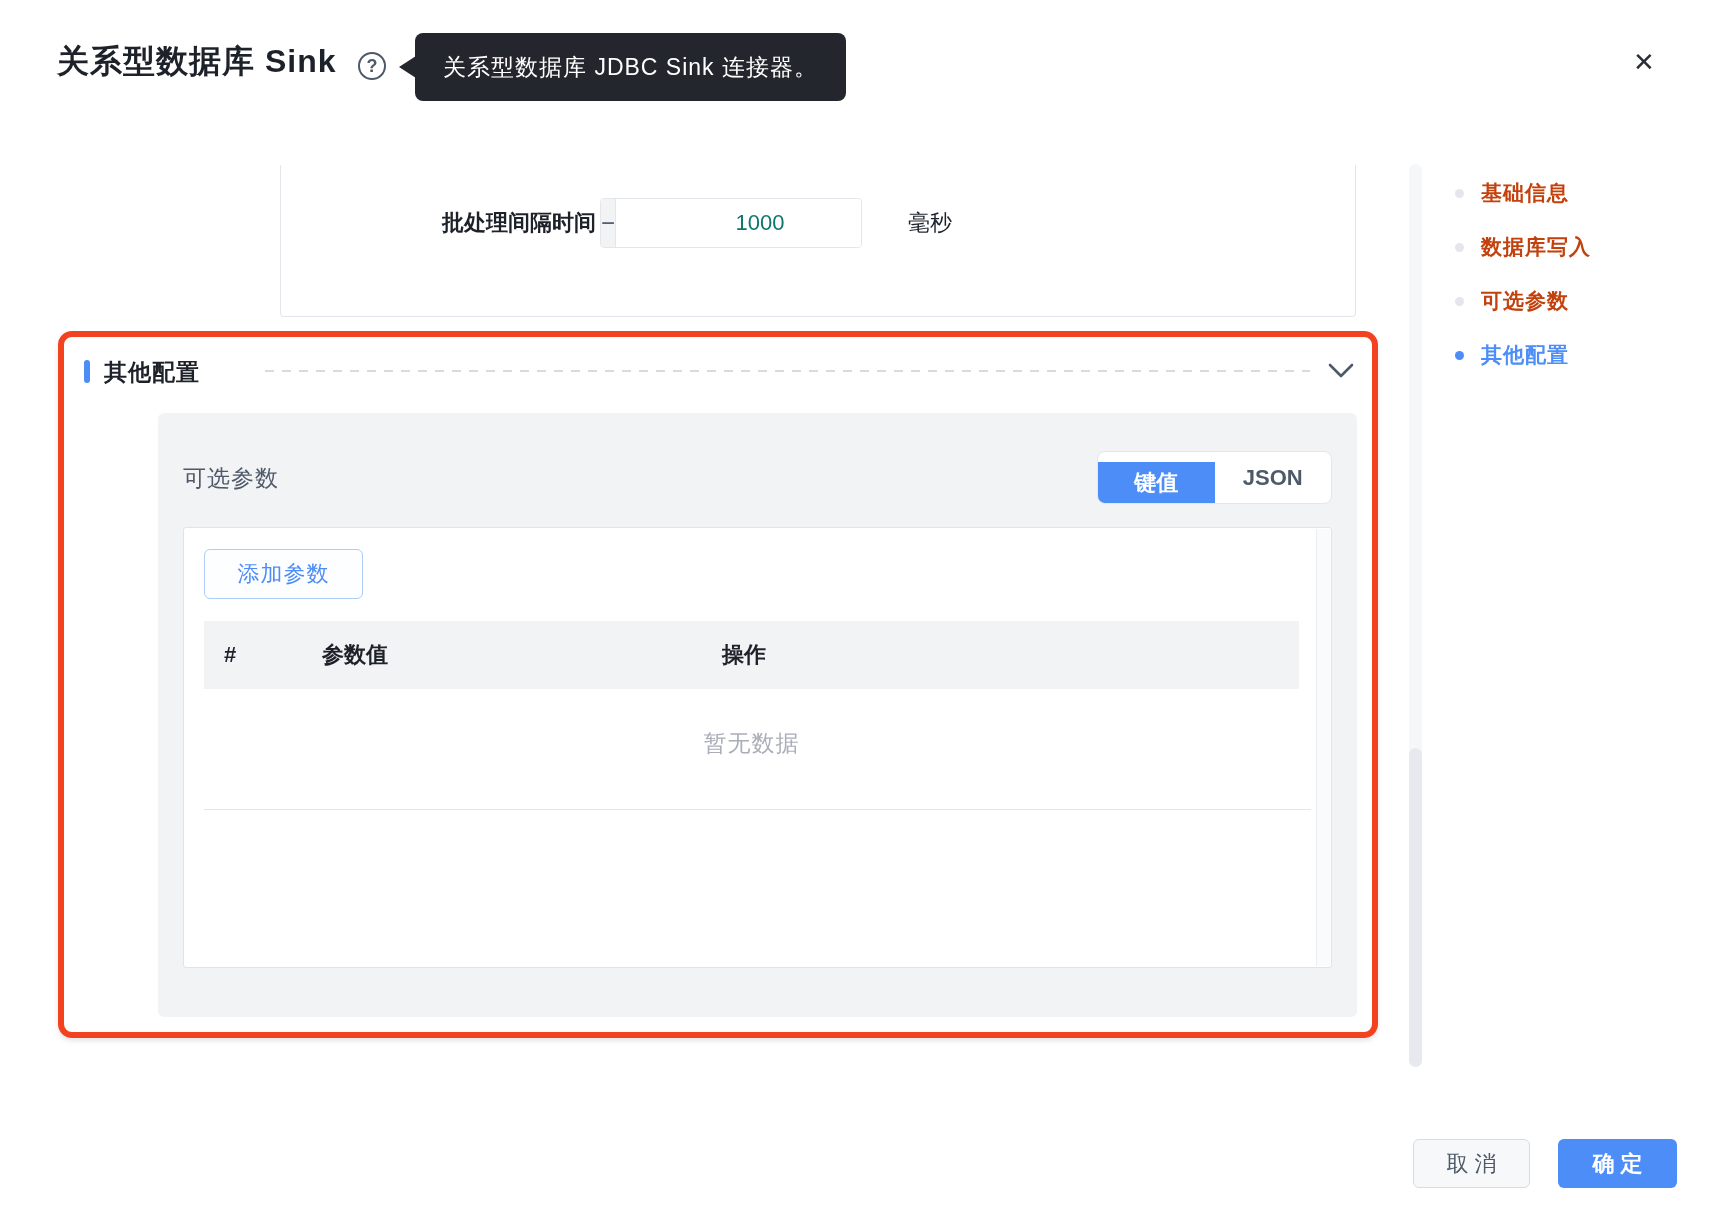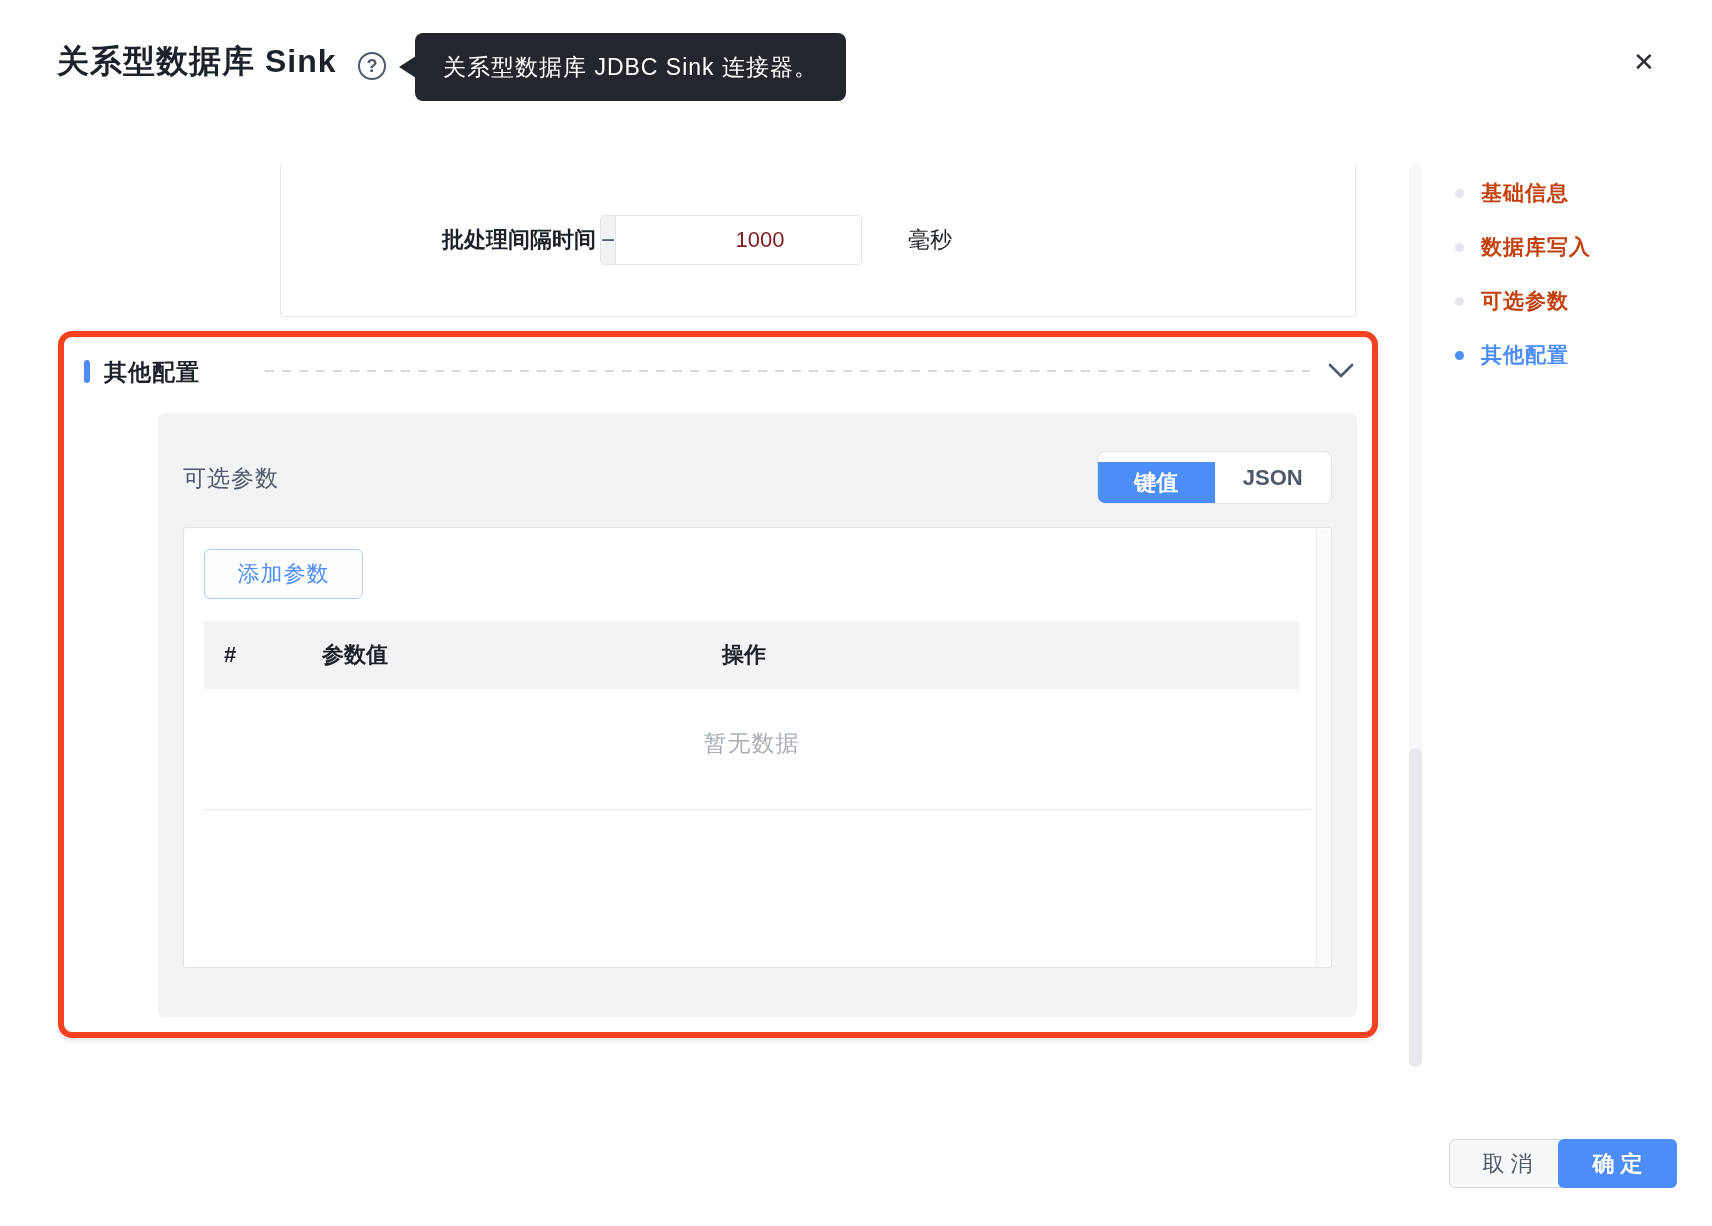--- a/index.html
+++ b/index.html
@@ -15,28 +15,28 @@
              display:flex; align-items:center; color:#fff; font-size:23px; letter-spacing:1px; }
   .tooltip-arrow { position:absolute; left:399px; top:56px; width:0; height:0;
                    border-top:11px solid transparent; border-bottom:11px solid transparent; border-right:17px solid #23262c; }
   .close-btn { position:absolute; left:1626px; top:44px; width:36px; height:36px; display:flex; align-items:center; justify-content:center;
                font-size:26px; color:#2b2f36; cursor:pointer; font-weight:400; }
 
   
   .batch-panel { position:absolute; left:280px; top:165px; width:1076px; height:152px;
                  border-left:1px solid #e5e6eb; border-right:1px solid #e5e6eb; border-bottom:1px solid #e5e6eb;
                  border-radius:0 0 4px 4px; background:#fff; }
-  .batch-row { position:absolute; left:0; top:50px; width:100%; height:50px; display:flex; align-items:center; }
+  .batch-row { position:absolute; left:0; top:33px; width:100%; height:50px; display:flex; align-items:center; }
   .batch-label { position:absolute; right:759px; top:0; height:50px; line-height:50px; font-size:22px; font-weight:600; color:#1d2129; }
   .stepper { position:absolute; left:319px; top:0; width:262px; height:50px; border:1px solid #e5e6eb; border-radius:4px;
              display:flex; overflow:hidden; background:#fff; }
   .step-btn { width:56px; height:100%; background:#f2f3f5; color:#4e5969; font-size:24px;
               display:flex; align-items:center; justify-content:center; cursor:pointer; user-select:none; }
   .step-btn.minus { border-right:1px solid #e5e6eb; }
-  .step-input { flex:1; border:none; outline:none; text-align:center; font-size:22px; color:#7f1d1d; font-family:inherit; background:#fff; }
+  .step-input { flex:1; border:none; outline:none; text-align:center; font-size:22px; color:#0f766e; font-family:inherit; background:#fff; }
   .batch-unit { position:absolute; left:627px; top:0; height:50px; line-height:50px; font-size:22px; color:#1d2129; }
 
   
   .red-box { position:absolute; left:58px; top:331px; width:1320px; height:707px;
              border:6px solid #f24220; border-radius:14px; box-shadow:0 3px 5px rgba(0,0,0,0.10); pointer-events:none; }
 
   
   .sec-bar { position:absolute; left:84px; top:360px; width:6px; height:23px; background:#4c8df7; border-radius:3px; }
   .sec-title { position:absolute; left:104px; top:357px; font-size:23px; font-weight:700; color:#1d2129; letter-spacing:1px; }
   .sec-dash { position:absolute; left:265px; top:370px; width:1045px; height:2px;
@@ -73,21 +73,21 @@
   
   .nav { position:absolute; left:1455px; top:166px; }
   .nav-item { display:flex; align-items:center; height:54px; cursor:pointer; }
   .nav-dot { width:9px; height:9px; border-radius:50%; background:#e5e6eb; margin-right:17px; flex:0 0 auto; }
   .nav-label { font-size:21px; font-weight:600; color:#c2410c; letter-spacing:1px; }
   .nav-item.active .nav-dot { background:#4c8df7; }
   .nav-item.active .nav-label { color:#4c8df7; }
 
   
   .btn-cancel { position:absolute; left:1413px; top:1139px; width:117px; height:49px; background:#f7f8fa; border:1px solid #d8dbe0;
-                border-radius:6px; font-size:22px; color:#4e5969; display:flex; align-items:center; justify-content:center; cursor:pointer;margin-left:36px; }
+                border-radius:6px; font-size:22px; color:#4e5969; display:flex; align-items:center; justify-content:center; cursor:pointer; }
   .btn-confirm { position:absolute; left:1558px; top:1139px; width:119px; height:49px; background:#4c8df7; border:none;
                  border-radius:6px; font-size:22px; font-weight:700; color:#fff; display:flex; align-items:center; justify-content:center; cursor:pointer; }
 </style>
 </head>
 <body>
 
 <div class="canvas">
 
   <div class="dlg-title">关系型数据库 Sink</div>
   <div class="help-icon">

